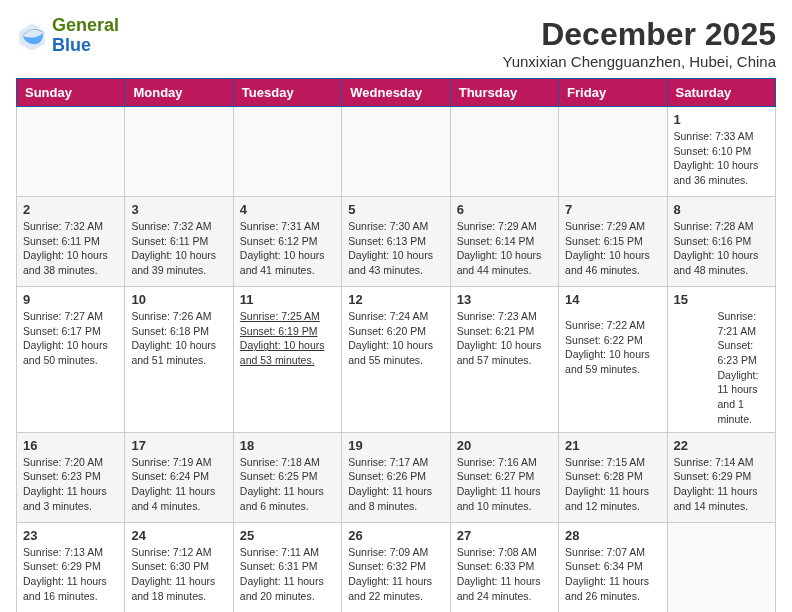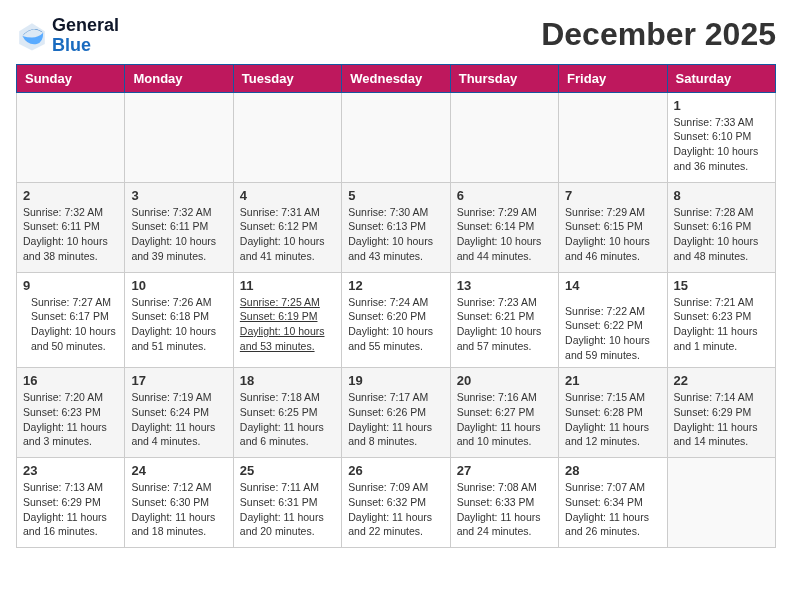--- a/index.html
+++ b/index.html
@@ -19,21 +19,21 @@
     .logo {
       display: flex;
       align-items: center;
       gap: 4px;
     }
     .logo-text {
       font-size: 18px;
       font-weight: bold;
       line-height: 1.1;
     }
-    .logo-text .general { color: #0f172a; }
+    .logo-text .general { color: #4d7c0f; }
     .logo-text .blue { color: #1a6bbf; }
     .logo-icon {
       width: 32px;
       height: 32px;
     }
     .title-block {
       text-align: right;
     }
     .month-title {
       font-size: 32px;
@@ -100,20 +100,21 @@
       <path d="M8 20 Q20 6 34 16 Q28 10 20 12 Q12 14 8 20Z" fill="#1a6bbf"></path>
       <path d="M8 20 Q14 32 26 30 Q34 28 34 16 Q28 22 20 22 Q14 22 8 20Z" fill="#5aabff"></path>
     </svg>
     <div class="logo-text">
       <div><span class="general">General</span></div>
       <div><span class="blue">Blue</span></div>
     </div>
   </div>
   <div class="title-block">
     <div class="month-title">December 2025</div>
+    <div class="subtitle">Yunxixian Chengguanzhen, Hubei, China</div>
   </div>
 </div>
 
 <table class="calendar">
   <thead>
     <tr>
     <th>Sunday</th>
         <th>Monday</th>
         <th>Tuesday</th>
         <th>Wednesday</th>
@@ -185,21 +186,21 @@
           <span class="day-num">8</span>
           <div class="day-info" style="white-space: pre-line;">Sunrise: 7:28 AM
 Sunset: 6:16 PM
 Daylight: 10 hours
 and 48 minutes.</div>
         </td>
       </tr>
       <tr class="row-bg-white">
         <td>
           <span class="day-num">9</span>
-          <div class="day-info" style="white-space: pre-line; margin-left: 8px;">Sunrise: 7:27 AM
+          <div class="day-info" style="white-space: pre-line;">Sunrise: 7:27 AM
 Sunset: 6:17 PM
 Daylight: 10 hours
 and 50 minutes.</div>
         </td>
         <td>
           <span class="day-num">10</span>
           <div class="day-info" style="white-space: pre-line;">Sunrise: 7:26 AM
 Sunset: 6:18 PM
 Daylight: 10 hours
 and 51 minutes.</div>
@@ -227,21 +228,21 @@
         </td>
         <td>
           <span class="day-num">14</span>
           <div class="day-info" style="white-space: pre-line; margin-top: 11px;">Sunrise: 7:22 AM
 Sunset: 6:22 PM
 Daylight: 10 hours
 and 59 minutes.</div>
         </td>
         <td>
           <span class="day-num">15</span>
-          <div class="day-info" style="white-space: pre-line;">Sunrise: 7:21 AM
+          <div class="day-info" style="white-space: pre-line; margin-left: 44px;">Sunrise: 7:21 AM
 Sunset: 6:23 PM
 Daylight: 11 hours
 and 1 minute.</div>
         </td>
       </tr>
       <tr class="row-bg-light">
         <td>
           <span class="day-num">16</span>
           <div class="day-info" style="white-space: pre-line;">Sunrise: 7:20 AM
 Sunset: 6:23 PM

